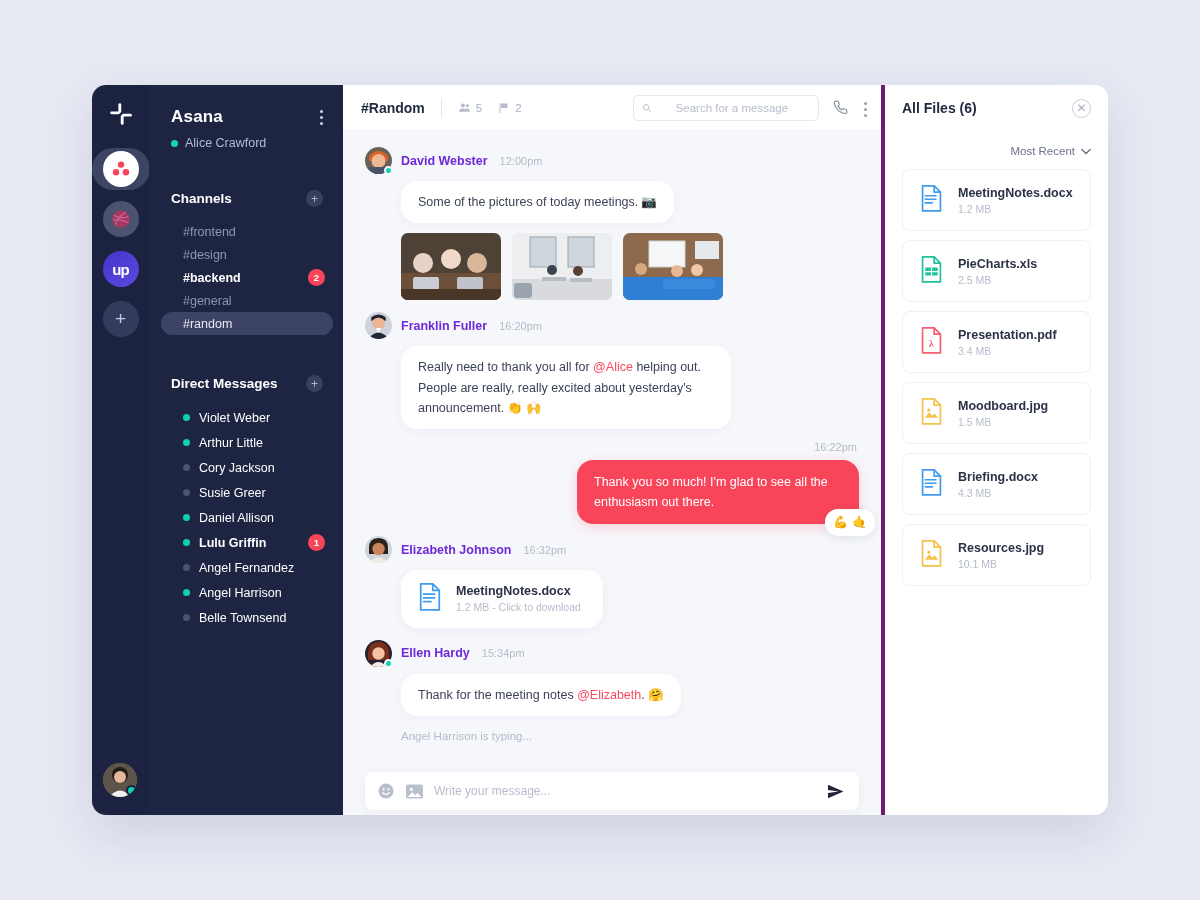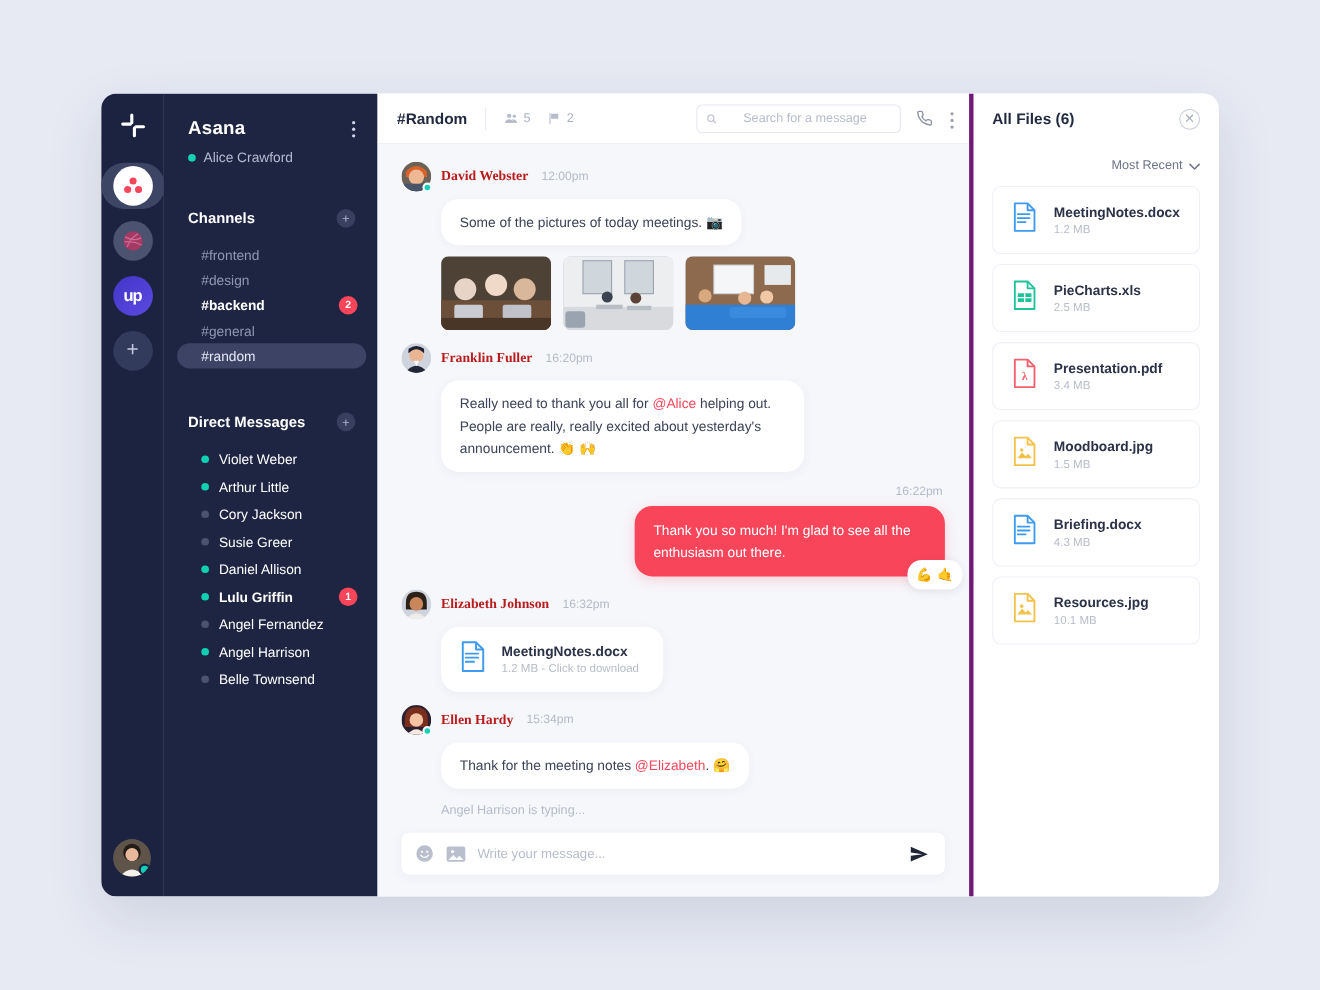--- a/index.html
+++ b/index.html
@@ -132,21 +132,21 @@
     font-family:"Liberation Sans",sans-serif; background:transparent;
   }
   .searchbox input::placeholder{color:#b6bccb;}
   .hdr-icon { margin-left: 14px; cursor:pointer; display:flex; align-items:center;}
 
   .messages { flex:1 1 auto; padding: 16px 22px 4px 22px; overflow:hidden; position:relative;}
   .msg { margin-bottom: 12px; }
   .msg-head { display:flex; align-items:center; gap:9px; margin-bottom:7px;}
   .avatar { width:27px;height:27px;border-radius:50%; position:relative; flex:0 0 27px; overflow:visible;}
   .avatar .online { position:absolute; right:-1px; bottom:-1px; width:9px;height:9px;border-radius:50%;background:#11cfb2;border:2px solid #f6f7fb;}
-  .sender { font-size:12.5px;font-weight:bold;color:#b91c1c;font-family:Liberation Serif, serif;}
+  .sender { font-size:12.5px;font-weight:bold;color:#6d28d9;}
   .time { font-size:11px;color:#b4bac9; margin-left:3px;}
   .bubble {
     margin-left: 36px; background:#fff; border-radius:16px;
     padding: 11px 17px; display:inline-block; max-width: 330px;
     font-size:12.5px; line-height:1.62; color:#3c4358;
     box-shadow:0 2px 9px rgba(60,70,110,0.05);
   }
   .bubble .mention { color:#f8495e; }
   .thumbs { margin-left:36px; display:flex; gap:11px; margin-top:10px;}
   .thumb { width:100px;height:67px;border-radius:7px;overflow:hidden;background:#cbd2dd; cursor:pointer;}
@@ -164,21 +164,21 @@
   }
   .file-bubble {
     margin-left:36px; background:#fff; border-radius:16px; padding:12px 22px 12px 16px;
     display:inline-flex; align-items:center; gap:13px;
     box-shadow:0 2px 10px rgba(60,70,110,0.06); cursor:pointer;
   }
   .file-bubble .fname{font-size:12.5px;font-weight:bold;color:#2b3248;}
   .file-bubble .fmeta{font-size:10.5px;color:#b6bcca;margin-top:3px;}
   .typing { margin-left:36px; font-size:11.5px;color:#b4bbcb; padding-top:2px;}
 
-  .composer-wrap { padding: 10px 22px 20px 22px; }
+  .composer-wrap { padding: 10px 22px 5px 22px; }
   .composer {
     height:38px;background:#fff;border-radius:7px;display:flex;align-items:center;
     padding:0 14px 0 12px; gap:10px; box-shadow:0 2px 10px rgba(60,70,110,0.06);
   }
   .composer input {
     flex:1; border:none;outline:none;font-size:12px;color:#3a4159;
     font-family:"Liberation Sans",sans-serif;background:transparent;
   }
   .composer input::placeholder{color:#b6bccb;}
   .send-btn { cursor:pointer; display:flex;align-items:center;}

